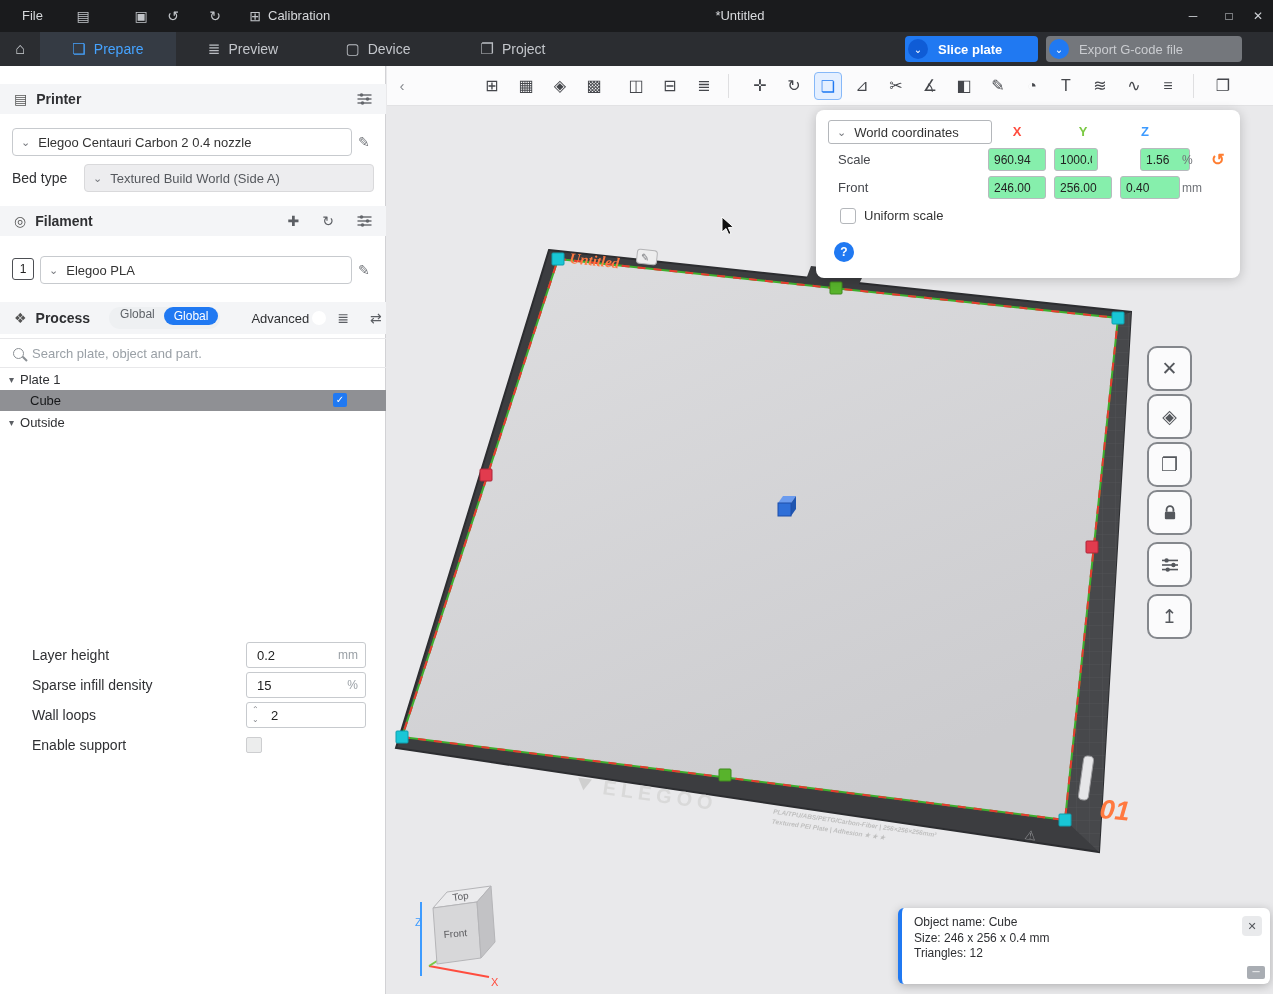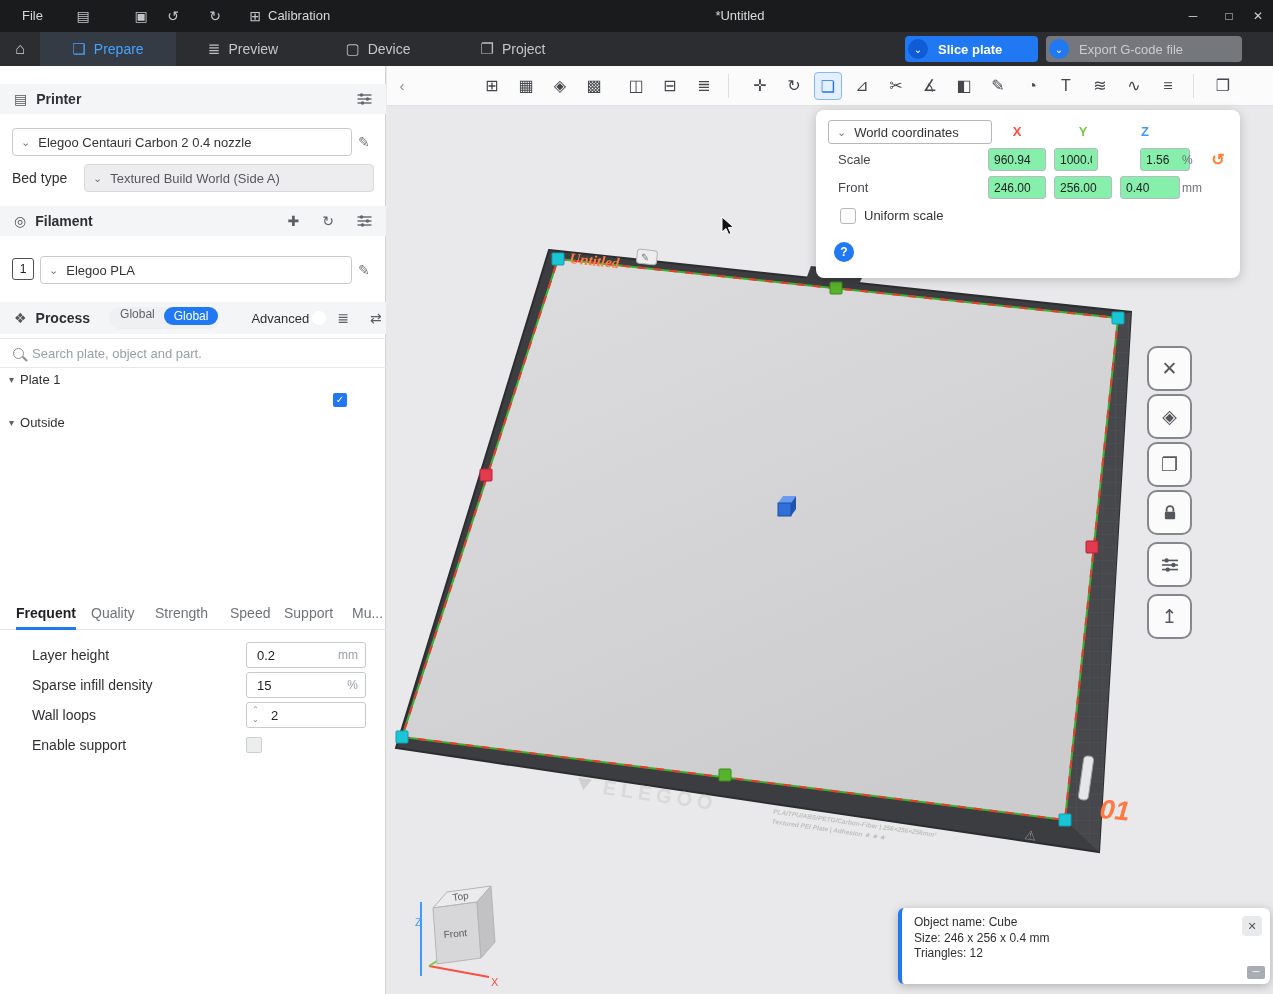--- a/index.html
+++ b/index.html
@@ -213,34 +213,29 @@
 
   <div class="searchrow">
     <span class="search-icon"></span>
     <input placeholder="Search plate, object and part." style="">
   </div>
 
   <div class="trow" style="top:302px">
     <span class="tri">▾</span>
     <span>Plate 1</span>
   </div>
+  <div class="objrow">
+    <span>Cube</span>
+  </div>
   <span class="cb on" style="left:333px;top:327px"><i style="font-style:normal">✓</i></span>
   <div class="trow" style="top:345px">
     <span class="tri">▾</span>
     <span>Outside</span>
   </div>
 
-  <div class="ptabs">
-    <span class="ptab active" style="left:16px">Frequent</span>
-    <span class="ptab" style="left:91px">Quality</span>
-    <span class="ptab" style="left:155px">Strength</span>
-    <span class="ptab" style="left:230px">Speed</span>
-    <span class="ptab" style="left:284px">Support</span>
-    <span class="ptab" style="left:352px">Mu...</span>
-  </div>
 
   <span class="rowlbl" style="left:32px;top:581px">Layer height</span>
   <div class="field" style="left:246px;top:576px">
     <input value="0.2" style="">
     <span class="funit">mm</span>
   </div>
 
   <span class="rowlbl" style="left:32px;top:611px">Sparse infill density</span>
   <div class="field" style="left:246px;top:606px">
     <input value="15" style="">

